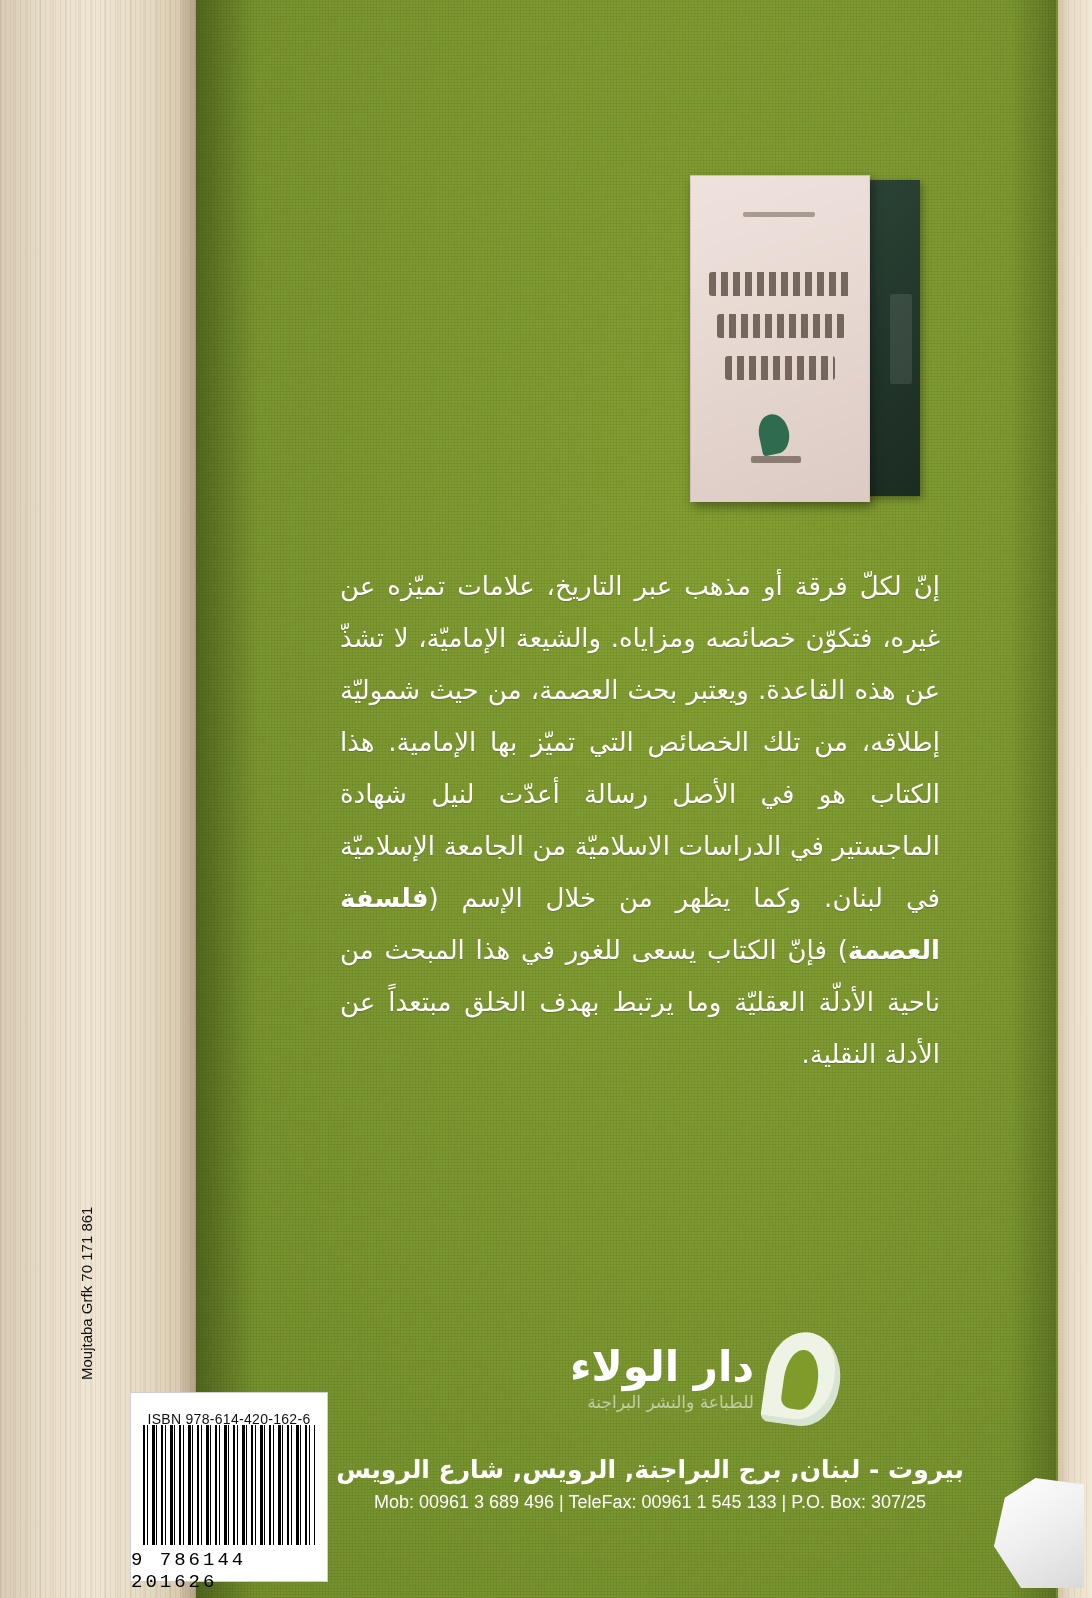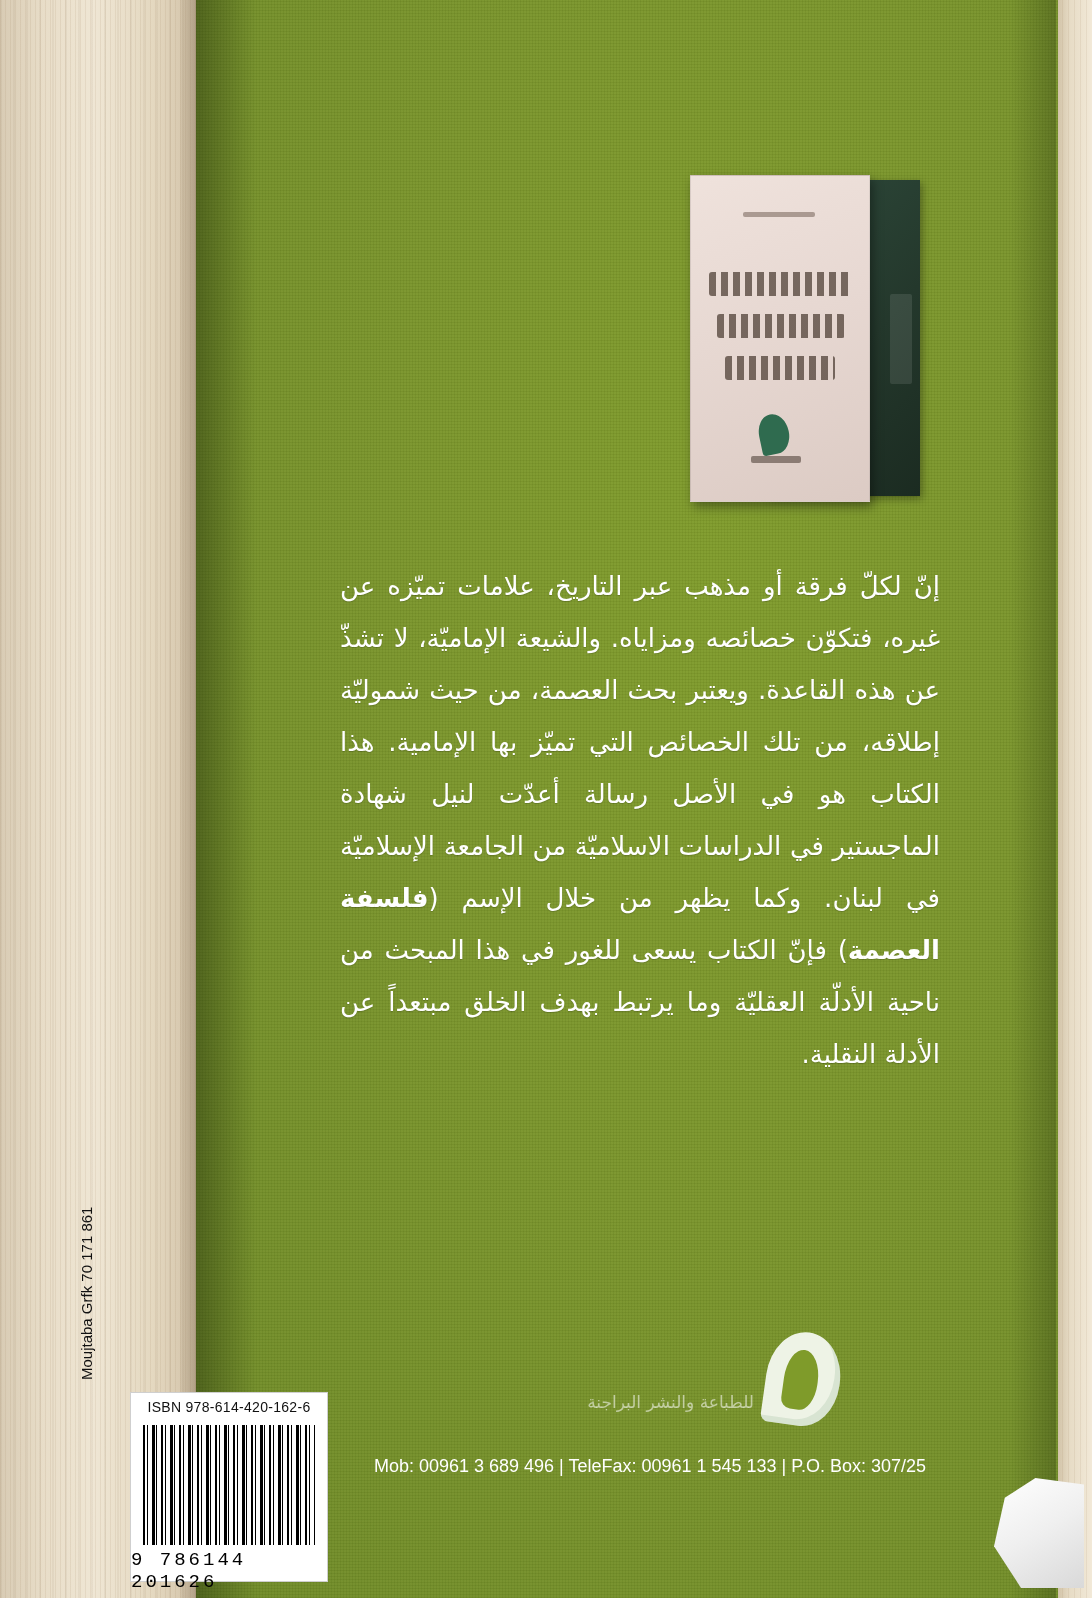--- a/index.html
+++ b/index.html
@@ -246,21 +246,21 @@
   
   .barcode-box {
     position: absolute;
     left: 130px; top: 1392px;
     width: 196px; height: 188px;
     background: #ffffff;
     border: 1px solid #cfcfcf;
   }
   .isbn-text {
     position: absolute;
-    left: 0; top: 6px;
+    left: 0; top: 18px;
     width: 196px;
     text-align: center;
     font-family: "Liberation Sans", sans-serif;
     font-size: 14px;
     color: #111;
     letter-spacing: .3px;
   }
   .bars {
     position: absolute;
     left: 12px; top: 32px;
@@ -331,24 +331,26 @@
         <div class="leaf"></div>
         <div class="lbl"></div>
       </div>
     </div>
   </div>
 
   <div class="blurb">إنّ لكلّ فرقة أو مذهب عبر التاريخ، علامات تميّزه عن غيره، فتكوّن خصائصه ومزاياه. والشيعة الإماميّة، لا تشذّ عن هذه القاعدة. ويعتبر بحث العصمة، من حيث شموليّة إطلاقه، من تلك الخصائص التي تميّز بها الإمامية. هذا الكتاب هو في الأصل رسالة أعدّت لنيل شهادة الماجستير في الدراسات الاسلاميّة من الجامعة الإسلاميّة في لبنان. وكما يظهر من خلال الإسم (<b>فلسفة العصمة</b>) فإنّ الكتاب يسعى للغور في هذا المبحث من ناحية الأدلّة العقليّة وما يرتبط بهدف الخلق مبتعداً عن الأدلة النقلية.</div>
 
   <div class="pub-logo">
     <div class="pub-leaf"></div>
+    <div class="pub-name">دار الولاء</div>
     <div class="pub-sub">للطباعة والنشر البراجنة</div>
   </div>
 
   <div class="contact">
+    <div class="line1">بيروت - لبنان, برج البراجنة, الرويس, شارع الرويس</div>
     <div class="line2">Mob: 00961 3 689 496 | TeleFax: 00961 1 545 133 | P.O. Box: 307/25</div>
   </div>
 
   <div class="barcode-box">
     <div class="isbn-text">ISBN 978-614-420-162-6</div>
     <div class="bars"></div>
     <div class="bars-digits">9 786144 201626</div>
   </div>
 
   <div class="vertical-credit">Moujtaba Grfk 70 171 861</div>

